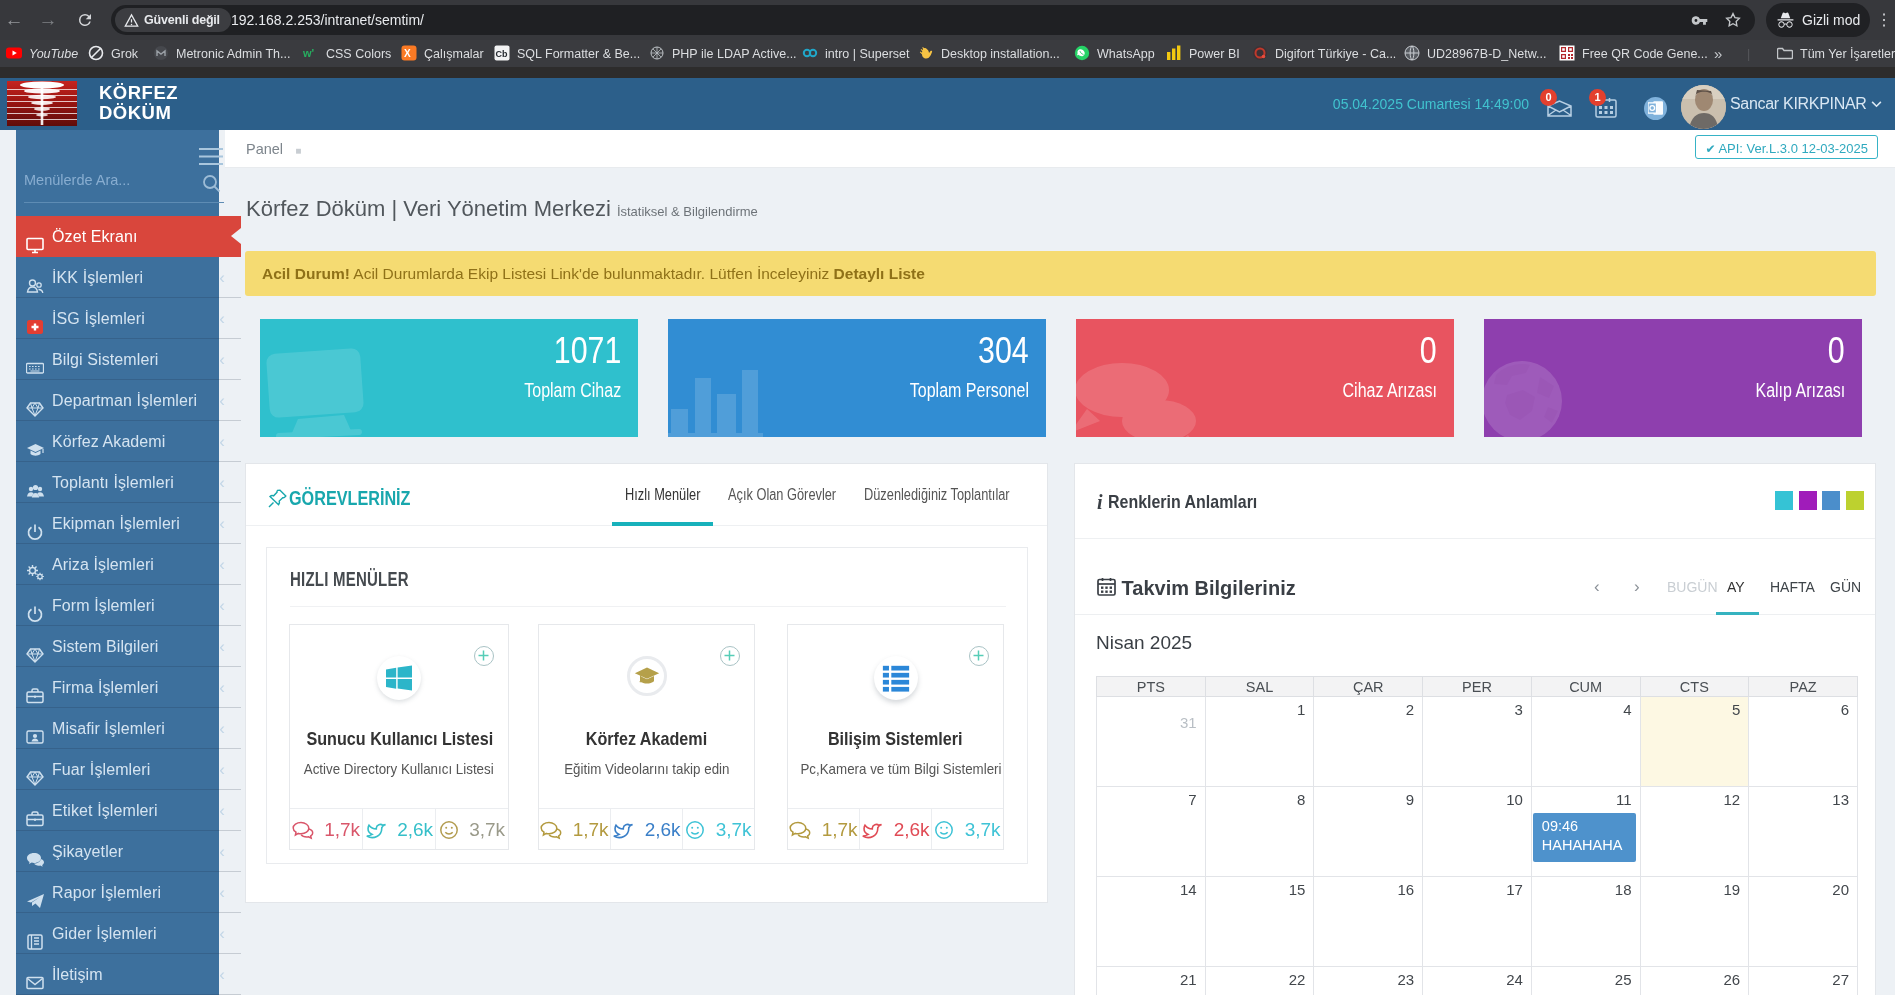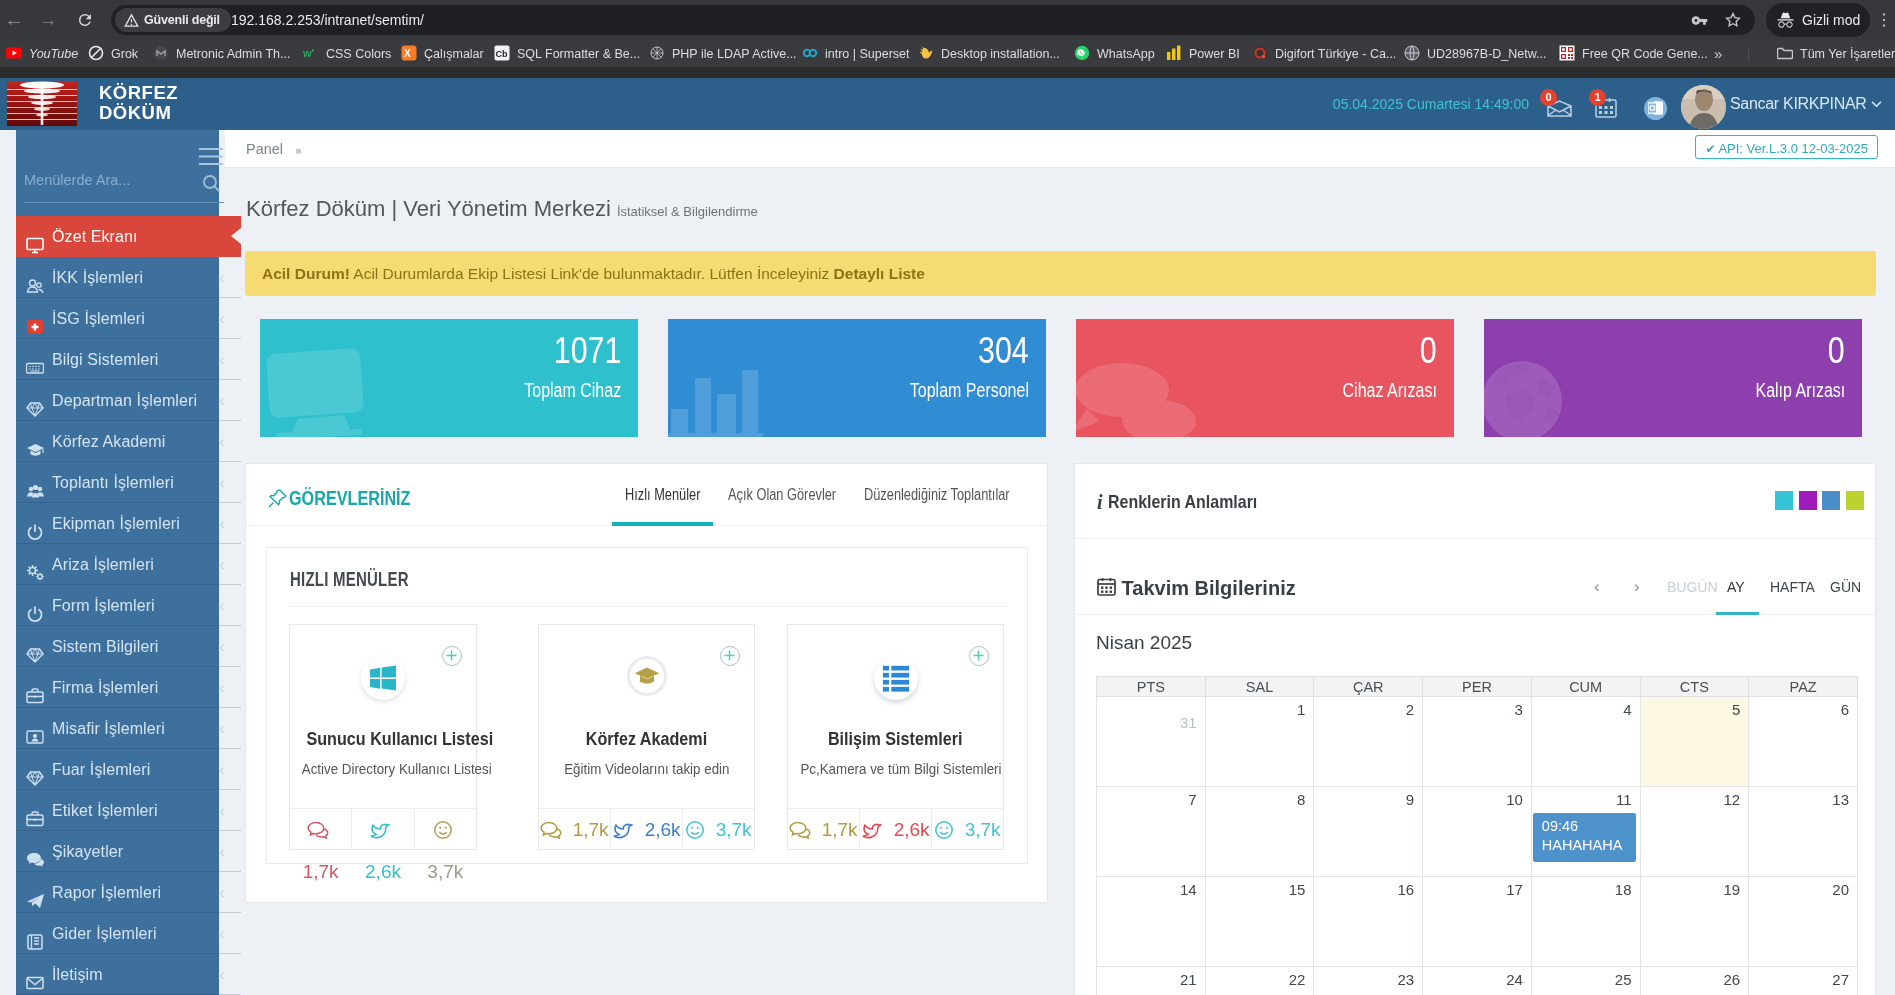--- a/index.html
+++ b/index.html
@@ -474,21 +474,21 @@
       </svg></span>
 <div id="gtitle">GÖREVLERİNİZ</div>
 <div class="tab" style="left:379px;color:#333;"><span class="cx" style="transform:scaleX(.8);">Hızlı Menüler</span></div>
 <div class="tab" style="left:482px;"><span class="cx" style="transform:scaleX(.8);">Açık Olan Görevler</span></div>
 <div class="tab" style="left:618px;"><span class="cx" style="transform:scaleX(.8);">Düzenlediğiniz Toplantılar</span></div>
 <div id="tabline"></div>
 <div id="tabul"></div>
 <div id="innerbox">
 <div id="hmtitle">HIZLI MENÜLER</div>
 <div id="hmline"></div>
-<div class="qcard" style="left:22px;width:188px;padding-left:28px;">
+<div class="qcard" style="left:22px;width:220px;padding-left:28px;">
         <div class="plus">
           <svg width="17" height="17" viewBox="0 0 17 17" style="position:absolute;left:0;top:0;">
             <path d="M8.5 3.5v10M3.5 8.5h10" stroke="#56cdb7" stroke-width="1.5"></path>
           </svg>
         </div>
         <div class="qico"><div class="circ" style="box-shadow:0 2px 4px rgba(120,130,140,.25);"><svg width="27" height="26" viewBox="0 0 58 56">
               <g fill="#2cb5c9">
                 <path d="M1 9.5 23 6v21H1zM26 5.5 57 1v26H26zM1 30h22v21L1 47.5zM26 30h31v25L26 50.5z"></path>
               </g>
             </svg></div></div>

